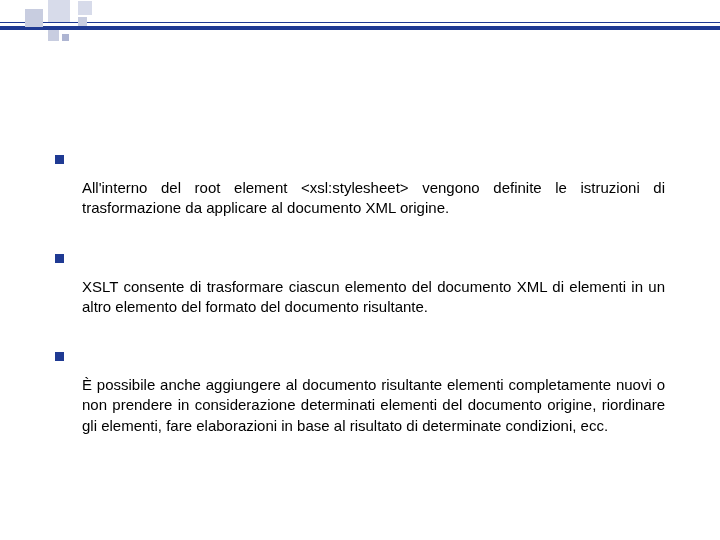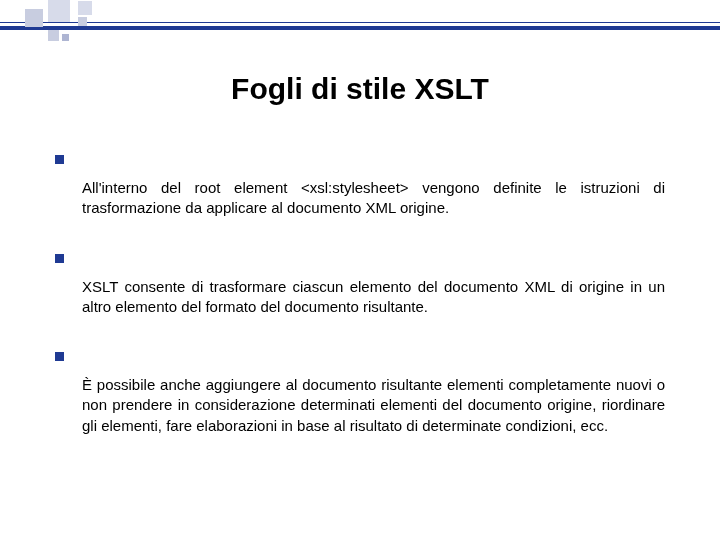--- a/index.html
+++ b/index.html
@@ -97,30 +97,29 @@
     <div class="thin-line"></div>
     <div class="thick-line"></div>
     <div class="sq sq1"></div>
     <div class="sq sq2"></div>
     <div class="sq sq3"></div>
     <div class="sq sq4"></div>
     <div class="sq sq5"></div>
     <div class="sq sq6"></div>
   </div>
 
-  <div class="title">Fogli di stile XSLT</div>
 
   <div class="body">
     <div class="item">
       <div class="bullet"></div>
       <div class="text">All'interno del root element &lt;xsl:stylesheet&gt; vengono definite le istruzioni di trasformazione da applicare al documento XML origine.</div>
     </div>
     <div class="item">
       <div class="bullet"></div>
-      <div class="text">XSLT consente di trasformare ciascun elemento del documento XML di origine in un altro elemento del formato del documento risultante.</div>
+      <div class="text">XSLT consente di trasformare ciascun elemento del documento XML di elementi in un altro elemento del formato del documento risultante.</div>
     </div>
     <div class="item">
       <div class="bullet"></div>
       <div class="text">È possibile anche aggiungere al documento risultante elementi completamente nuovi o non prendere in considerazione determinati elementi del documento origine, riordinare gli elementi, fare elaborazioni in base al risultato di determinate condizioni, ecc.</div>
     </div>
   </div>
 
 </div>
 
 </body></html>

